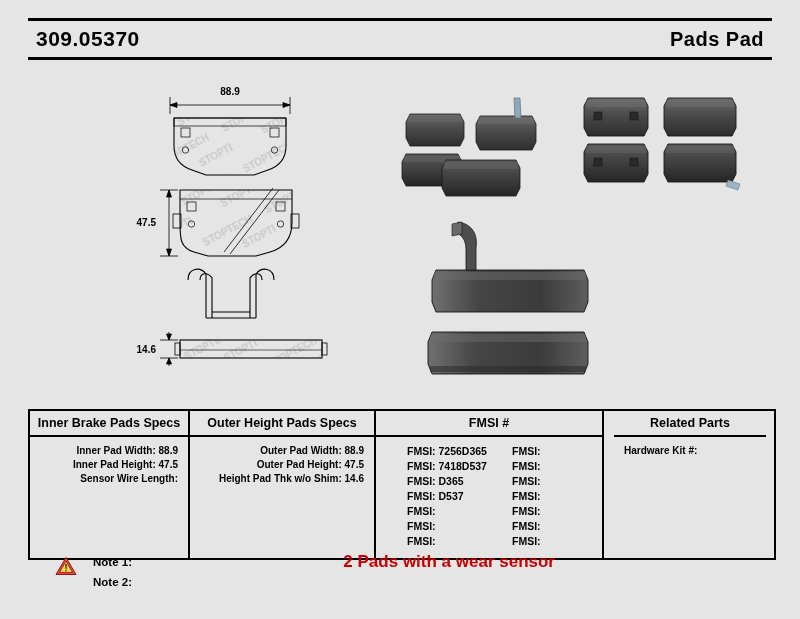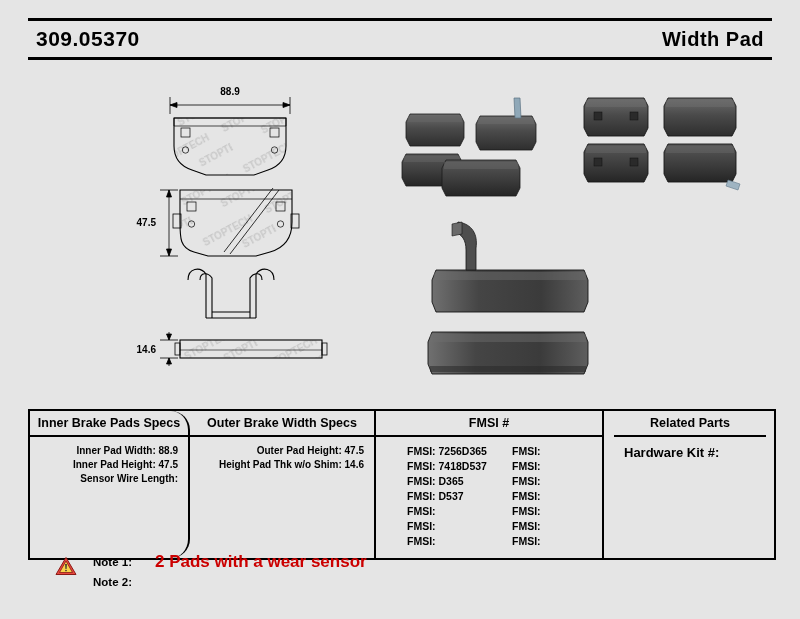--- a/index.html
+++ b/index.html
@@ -64,21 +64,21 @@
   }
   .spec-table-inner {
     display: flex;
     width: 100%;
   }
   .col {
     border-right: 2px solid #000;
     box-sizing: border-box;
   }
   .col:last-child { border-right: none; }
-  .col-inner  { width: 160px; border-radius: 19px; }
+  .col-inner  { width: 160px; }
   .col-outer  { width: 186px; }
   .col-fmsi   { width: 228px; }
   .col-related{ width: 162px; padding-left: 10px; }
 
   .col-head {
     font-size: 12.5px;
     font-weight: bold;
     text-align: center;
     padding: 5px 2px 5px 2px;
     border-bottom: 2px solid #000;
@@ -104,36 +104,37 @@
   }
   .fmsi-col { width: 50%; }
   .fmsi-line {
     font-size: 10.5px;
     font-weight: bold;
     padding: 1.5px 0;
     white-space: nowrap;
     margin-left: 21px;
   }
   .related-line {
-    font-size: 13px;
+    font-size: 10px;
     font-weight: bold;
     padding: 1.5px 0 1.5px 4px;
     white-space: nowrap;
   }
 
   
   .notes {
     position: absolute;
     left: 55px; top: 552px;
     width: 500px;
   }
   .note-row {
     display: flex;
     align-items: center;
     height: 20px;
+    justify-content: space-between;
   }
   .warn-icon {
     position: absolute;
     left: 0px; top: 4px;
     width: 22px; height: 20px;
   }
   .note-label {
     font-size: 11.5px;
     font-weight: bold;
     width: 62px;
@@ -146,21 +147,21 @@
     color: #cc0000;
   }
 </style>
 </head>
 <body>
 
 <div class="sheet">
 
   <div class="header">
     <div class="part-number">309.05370</div>
-    <div class="doc-type">Width Pad</div>
+    <div class="doc-type">Pads Pad</div>
   </div>
 
   <div class="drawing">
     <svg width="744" height="330" viewBox="0 0 744 330" xmlns="http://www.w3.org/2000/svg">
       <defs>
         <pattern id="wm" width="70" height="46" patternUnits="userSpaceOnUse" patternTransform="rotate(-28)">
           <text x="0" y="16" font-family="Liberation Sans, sans-serif" font-size="10" font-weight="bold" fill="#c9c9c9">STOPTECH</text>
           <text x="34" y="36" font-family="Liberation Sans, sans-serif" font-size="10" font-weight="bold" fill="#c9c9c9">STOPTECH</text>
         </pattern>
         <linearGradient id="padgrad" x1="0" y1="0" x2="0" y2="1">
@@ -335,22 +336,26 @@
             <span class="val">47.5</span>
           </div>
           <div class="spec-line">
             <span>Sensor Wire Length:</span>
             <span class="val"></span>
           </div>
         </div>
       </div>
 
       <div class="col col-outer">
-        <div class="col-head">Outer Brake Width Specs</div>
+        <div class="col-head">Outer Height Pads Specs</div>
         <div class="col-body">
+          <div class="spec-line">
+            <span>Outer Pad Width:</span>
+            <span class="val">88.9</span>
+          </div>
           <div class="spec-line">
             <span>Outer Pad Height:</span>
             <span class="val">47.5</span>
           </div>
           <div class="spec-line">
             <span>Height Pad Thk w/o Shim:</span>
             <span class="val">14.6</span>
           </div>
         </div>
       </div>

